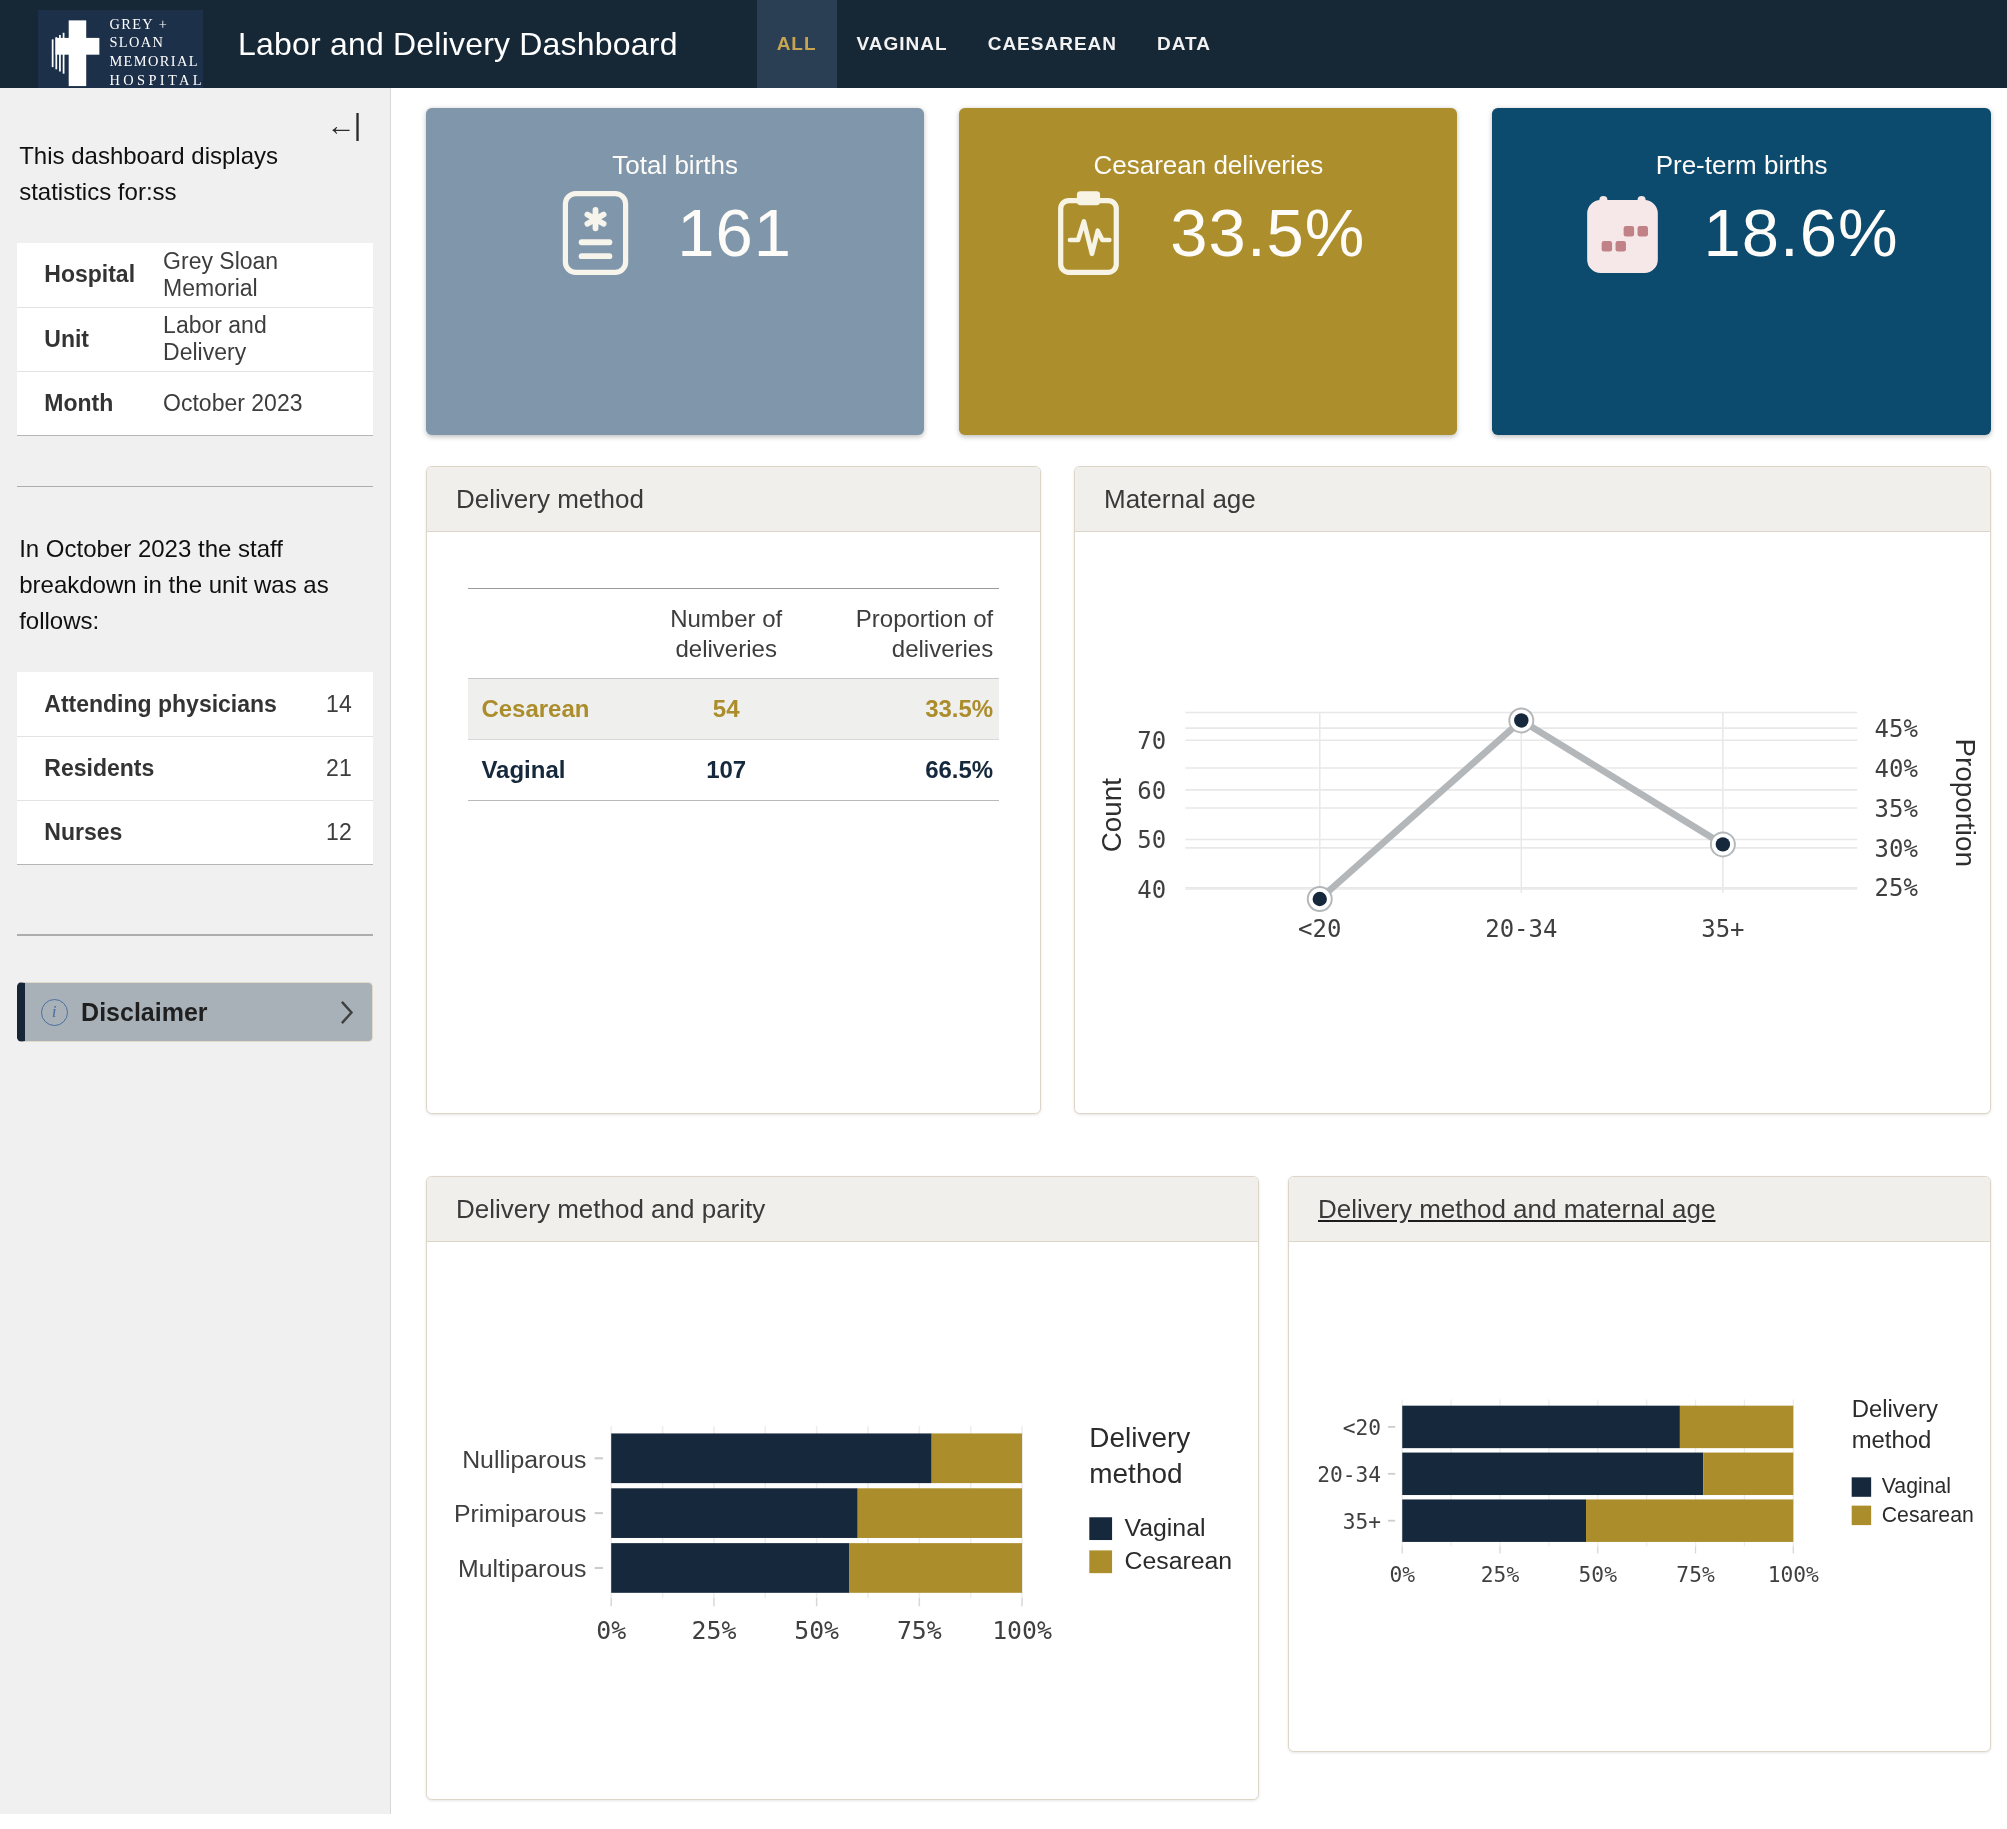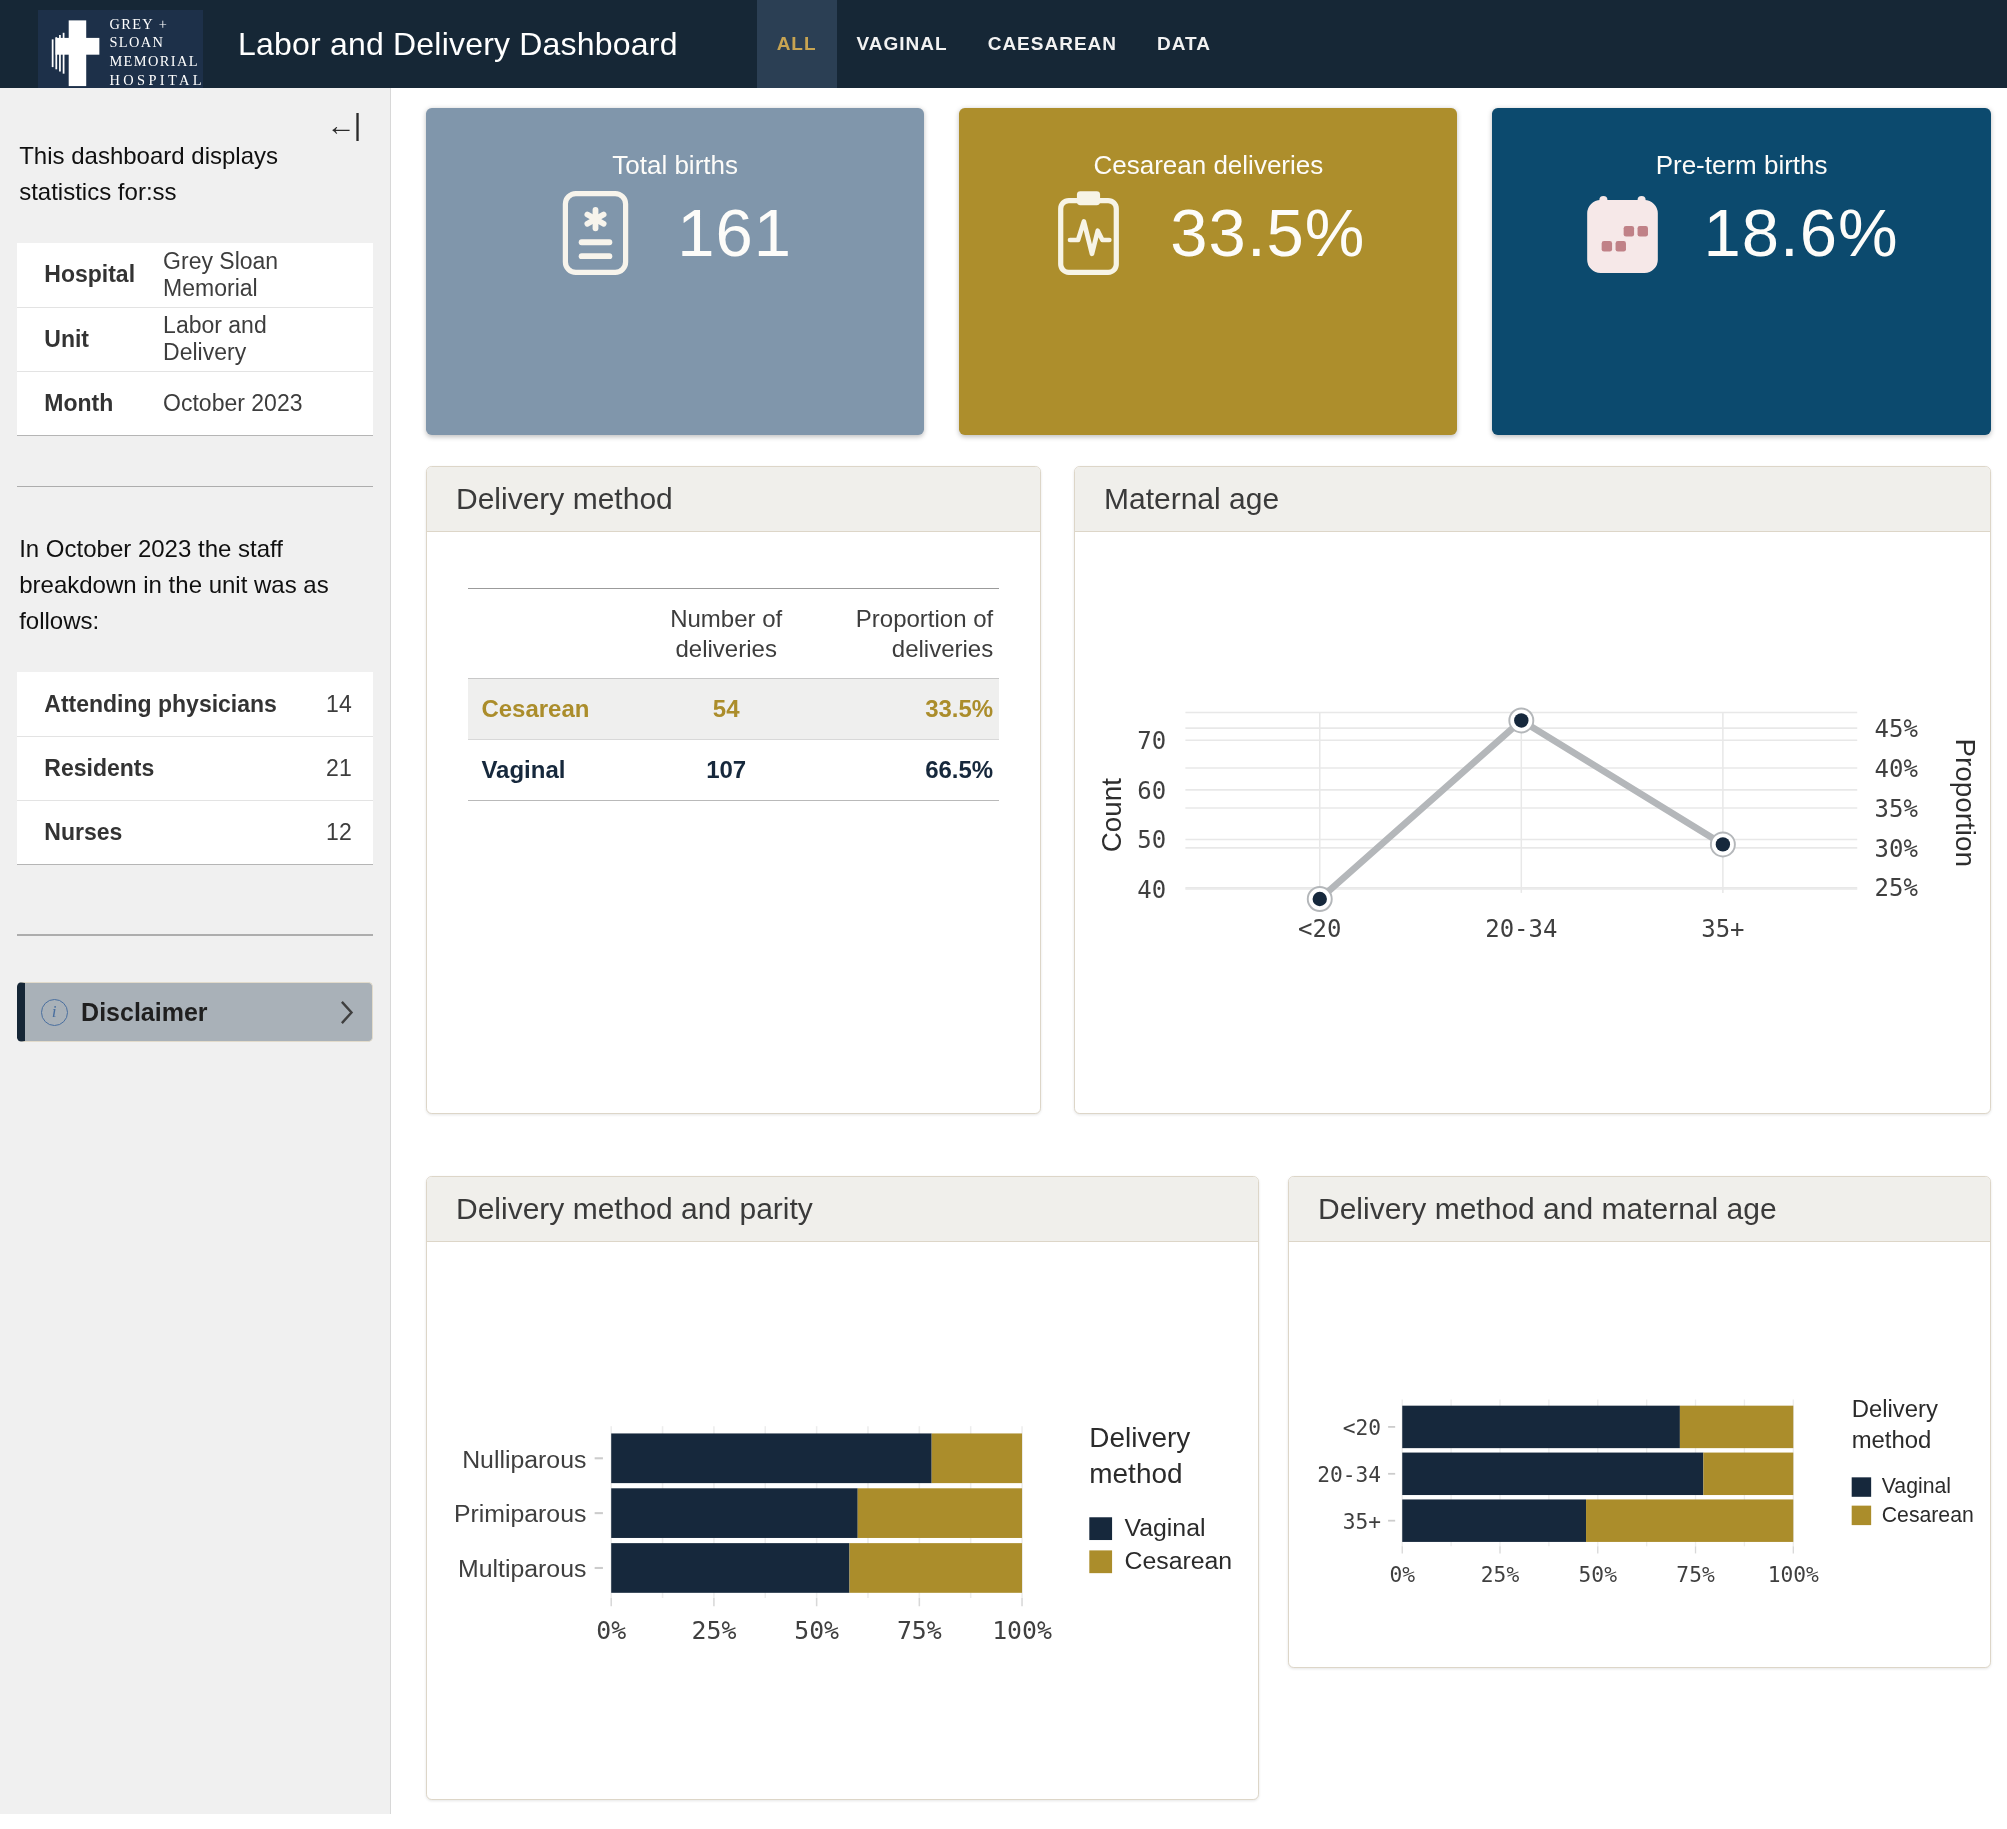--- a/index.html
+++ b/index.html
@@ -51,25 +51,25 @@
   .card-title{text-align:center;font-size:26px;font-weight:500;padding-top:42px;color:#fdfcf9;}
   .card-body{display:flex;align-items:center;justify-content:center;gap:44px;margin-top:7.7px;}
   .card-body svg{width:75px;height:88px;}
   .card-value{font-size:67px;font-weight:400;color:#fdfcf9;letter-spacing:1px;}
 
   
   .row2{display:flex;gap:33px;margin-top:31px;}
   .row3{display:flex;gap:29px;margin-top:62px;}
   .panel{background:#fff;border:1px solid #ddd6c8;border-radius:5.8px;box-shadow:0 1px 2.9px rgba(0,0,0,.10);box-sizing:border-box;overflow:hidden;}
   .panel-header{height:65px;background:#f0efeb;border-bottom:1px solid #ddd6c8;display:flex;align-items:center;padding-left:29px;box-sizing:border-box;}
-  .panel-title{font-size:30px;color:#3a3a3a;text-align:center;}
+  .panel-title{font-size:26px;color:#3a3a3a;text-align:center;}
   .p-delivery{width:615px;height:648px;}
   .p-maternal{flex:1;height:648px;}
   .p-parity{width:833px;height:624px;}
-  .p-age{flex:1;height:492px;}
+  .p-age{flex:1;height:576px;text-decoration:underline;}
   .panel-body{position:relative;}
 
   
   .dm-table{margin:56px 41px 0 41px;border-top:1.9px solid #9b9b9b;border-bottom:1px solid #b9b9b9;}
   .dm-head{display:flex;padding:15.4px 0 13.4px 0;border-bottom:1px solid #c8c8c8;}
   .dm-row{display:flex;align-items:center;height:60px;font-weight:700;font-size:24px;}
   .dm-row.cesarean{background:#efefee;color:#ab8d2b;}
   .dm-row.vaginal{background:#ffffff;color:#16283c;border-top:1px solid #d8d8d8;}
   .dm-c0{flex:1;padding-left:13.4px;}
   .dm-c1{width:168px;text-align:center;}

